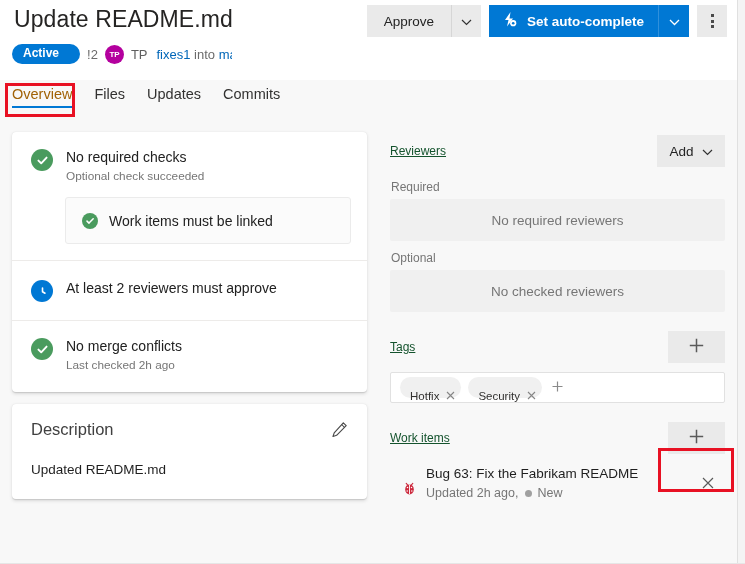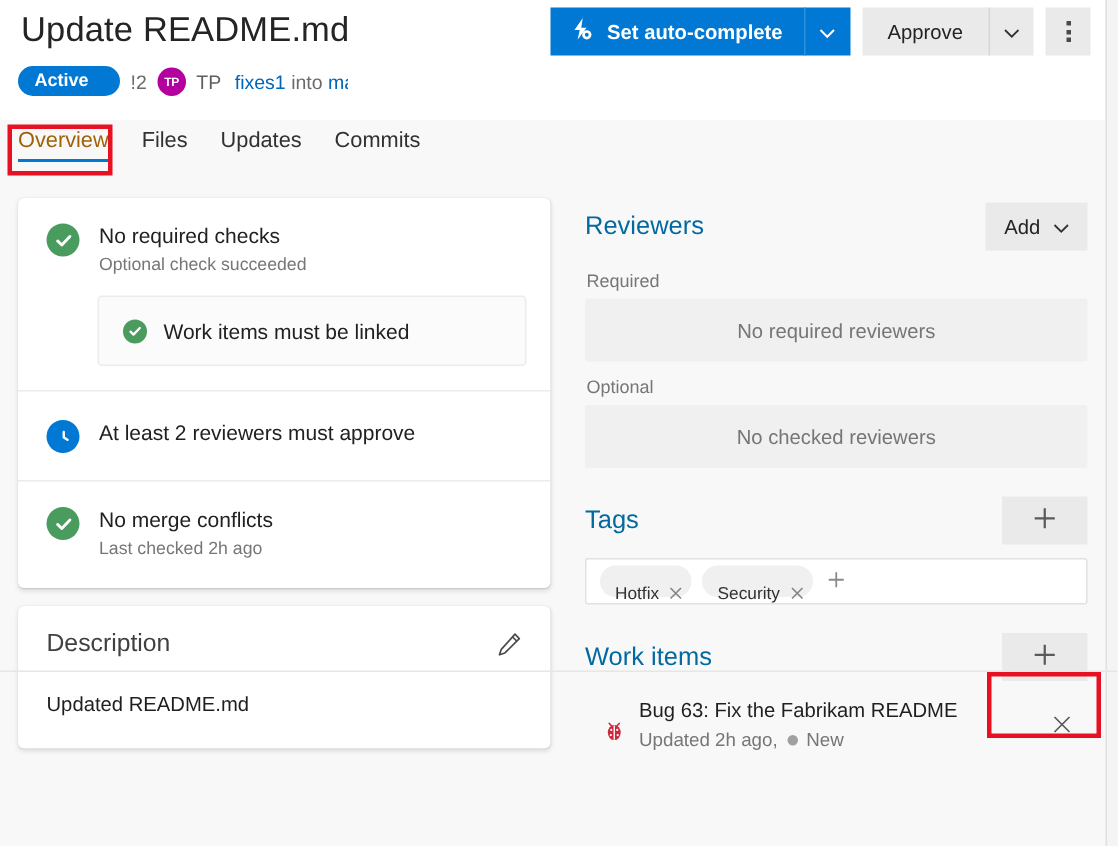--- a/index.html
+++ b/index.html
@@ -5,21 +5,21 @@
   * { box-sizing: border-box; margin: 0; padding: 0; }
   html, body {
     width: 745px; height: 564px;
     background: #f8f8f8;
     font-family: "Liberation Sans", sans-serif;
     color: #1f1f1f;
     overflow: hidden;
   }
   .app {
     position: relative;
-    width: 745px; height: 448px;
+    width: 745px; height: 564px;
     background: #f8f8f8;
   }
 
   
   .header {
     position: absolute; left: 0; top: 0; width: 737px; height: 80px;
     background: #ffffff;
   }
   .title {
     position: absolute; left: 14px; top: 6px;
@@ -156,21 +156,21 @@
     width: 28px; height: 26px; background: none; border: none;
     display: flex; align-items: center; justify-content: center;
   }
 
   
   .right-col { position: absolute; left: 390px; top: 10px; width: 335px; }
   .sect-head {
     display: flex; align-items: center; justify-content: space-between;
     height: 38px;
   }
-  .sect-title { font-size: 17px; color: #0369a1; font-weight: 400; }
+  .sect-title { font-size: 12px; color: #14532d; font-weight: 400; text-decoration: underline; }
   .btn-add {
     background: #eaeaea; border: none; height: 32px; width: 68px;
     font-size: 13.5px; font-family: inherit; color: #242424;
     display: flex; align-items: center; justify-content: center; gap: 8px;
   }
   .btn-plus {
     background: #eaeaea; border: none; height: 32px; width: 57px;
     display: flex; align-items: center; justify-content: center;
   }
   .sub-label { font-size: 12px; color: #767676; margin: 10px 0 5px 1px; }
@@ -247,44 +247,44 @@
         <span class="branch-link">fixes1</span>
         <span>into</span>
         <span class="branch-link">main</span>
       </span>
     </div>
     <div class="meta-blank"></div>
     <div class="meta-blank2"></div>
 
     <div class="toolbar">
       <div class="btn-group">
+        <button class="btn-approve">Approve</button>
+        <button class="btn-split">
+          <span>
+            <svg width="11" height="7" viewBox="0 0 11 7">
+                <path d="M1 1 L5.5 5.5 L10 1" stroke="#333" stroke-width="1.2" fill="none"></path>
+              </svg>
+          </span>
+        </button>
+      </div>
+      <div class="btn-group">
         <button class="btn-auto">
           <span>
             <svg width="17" height="17" viewBox="0 0 17 17">
               <path d="M9.5 1 L4 9 L7.5 9 L6 15.5 L12 7.5 L8.5 7.5 Z" fill="#ffffff"></path>
               <circle cx="12.2" cy="12.2" r="3.1" fill="#ffffff"></circle>
               <circle cx="12.2" cy="12.2" r="1.3" fill="#0078d4"></circle>
             </svg>
           </span>
           <span>Set auto-complete</span>
         </button>
         <button class="btn-auto-split">
           <span>
             <svg width="11" height="7" viewBox="0 0 11 7">
                 <path d="M1 1 L5.5 5.5 L10 1" stroke="#ffffff" stroke-width="1.3" fill="none"></path>
-              </svg>
-          </span>
-        </button>
-      </div>
-      <div class="btn-group">
-        <button class="btn-approve">Approve</button>
-        <button class="btn-split">
-          <span>
-            <svg width="11" height="7" viewBox="0 0 11 7">
-                <path d="M1 1 L5.5 5.5 L10 1" stroke="#333" stroke-width="1.2" fill="none"></path>
               </svg>
           </span>
         </button>
       </div>
       <button class="btn-kebab">
         <span class="kdot"></span>
         <span class="kdot"></span>
         <span class="kdot"></span>
       </button>
     </div>

